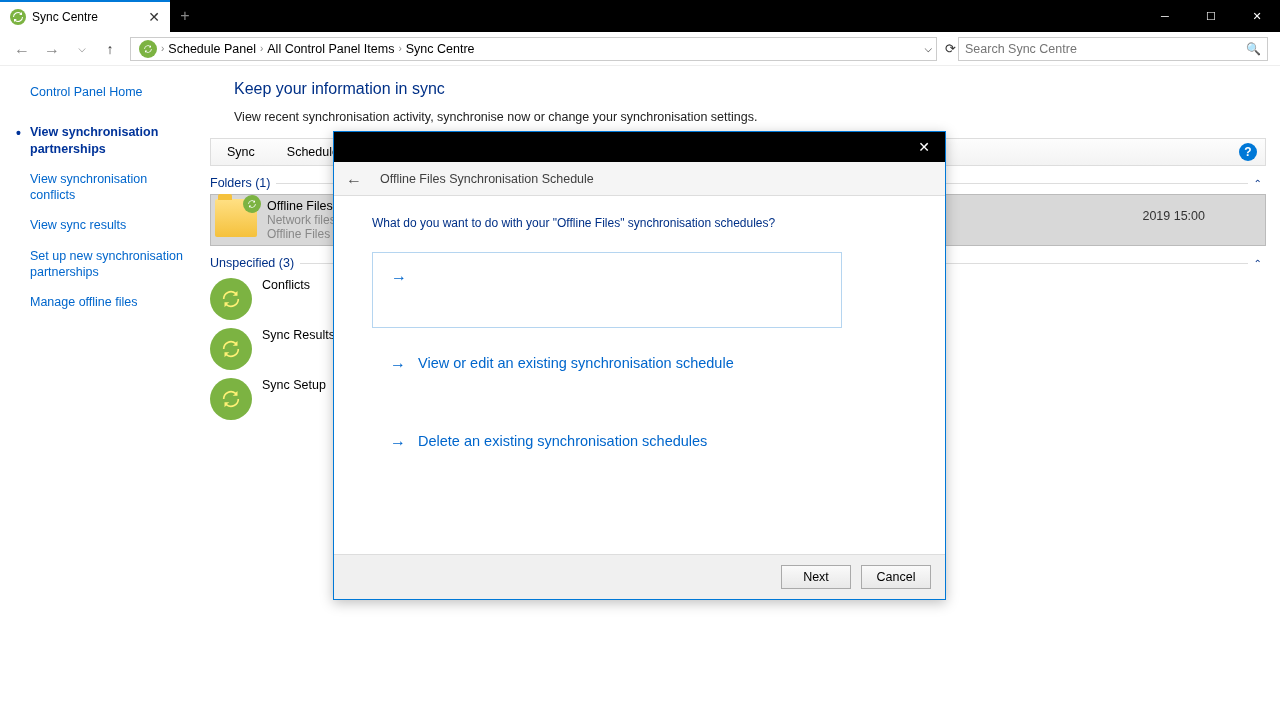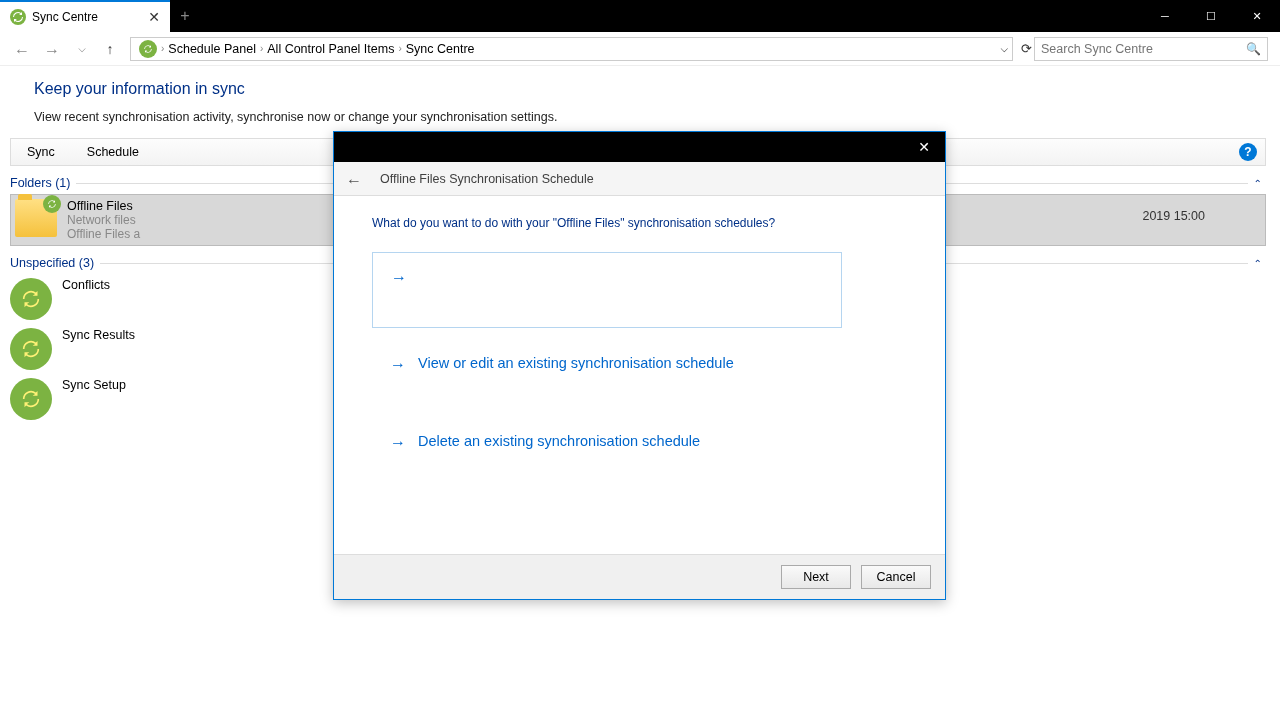--- a/index.html
+++ b/index.html
@@ -17,21 +17,21 @@
   
   .navbar { height: 34px; display: flex; align-items: center; padding: 0 8px; gap: 2px; border-bottom: 1px solid #eee; }
   .nav-arrow { width: 28px; height: 28px; display: flex; align-items: center; justify-content: center; color: #888; font-size: 16px; }
   .nav-up { width: 24px; height: 24px; display: flex; align-items: center; justify-content: center; color: #333; font-size: 14px; }
   .sync-icon-sm { width: 18px; height: 18px; border-radius: 50%; background: #7cb342; display: flex; align-items: center; justify-content: center; margin-left: 4px; }
   .sync-icon-sm svg { width: 12px; height: 12px; }
   .breadcrumb { flex: 1; display: flex; align-items: center; font-size: 12.5px; border: 1px solid #ccc; height: 24px; margin: 0 6px; padding: 0 4px; }
   .breadcrumb span.sep { color: #888; padding: 0 4px; font-size: 10px; }
   .bc-chev { color: #333; font-size: 10px; }
   .refresh-btn { font-size: 13px; color: #333; }
-  .search-box { width: 234px; height: 24px; border: 1px solid #ccc; display: flex; align-items: center; padding: 0 6px; margin-right: 4px; }
+  .search-box { width: 310px; height: 24px; border: 1px solid #ccc; display: flex; align-items: center; padding: 0 6px; margin-right: 4px; }
   .search-box input { border: none; outline: none; flex: 1; font-size: 12.5px; color: #888; }
   .search-icon { font-size: 12px; color: #555; }
   
   
   .content { display: flex; height: calc(100% - 66px); }
   .sidebar { width: 200px; padding: 18px 10px 10px 30px; font-size: 12.5px; }
   .sidebar a { display: block; color: #0066cc; text-decoration: none; margin-bottom: 14px; line-height: 1.3; cursor: pointer; }
   .sidebar a.home { color: #0066cc; }
   .sidebar a.active { font-weight: 600; color: #003399; position: relative; }
   .sidebar a.active::before { content: "•"; position: absolute; left: -14px; top: 0; font-size: 14px; }
@@ -121,20 +121,29 @@
     <span class="bc-chev">⌵</span>
   </div>
   <span class="refresh-btn">⟳</span>
   <div class="search-box">
     <input placeholder="Search Sync Centre" style="">
     <span class="search-icon">🔍</span>
   </div>
 </div>
 
 <div class="content">
+  <div class="sidebar">
+    <a class="home">Control Panel Home</a>
+    <div style="height:10px"></div>
+    <a class="active">View synchronisation partnerships</a>
+    <a>View synchronisation conflicts</a>
+    <a>View sync results</a>
+    <a>Set up new synchronisation partnerships</a>
+    <a>Manage offline files</a>
+  </div>
 
   <div class="main">
     <div class="page-title">Keep your information in sync</div>
     <div class="page-desc">View recent synchronisation activity, synchronise now or change your synchronisation settings.</div>
 
     <div class="tabs-row" style="margin-left:-24px;">
       <div class="tab-item">Sync</div>
       <div class="tab-item">Schedule</div>
       <div class="help-btn">?</div>
     </div>
@@ -213,21 +222,21 @@
     <div class="option-box">
       <span class="opt-arrow">→</span>
     </div>
     <div class="option-row">
       <span class="opt-arrow">→</span>
       <span class="opt-text">View or edit an existing synchronisation schedule</span>
     </div>
     <div style="height:20px"></div>
     <div class="option-row">
       <span class="opt-arrow">→</span>
-      <span class="opt-text">Delete an existing synchronisation schedule</span>
+      <span class="opt-text">Delete an existing synchronisation schedules</span>
     </div>
     <div style="height:40px"></div>
   </div>
   <div class="modal-footer">
     <button>Next</button>
     <button>Cancel</button>
   </div>
 </div>
 
 </body></html>

